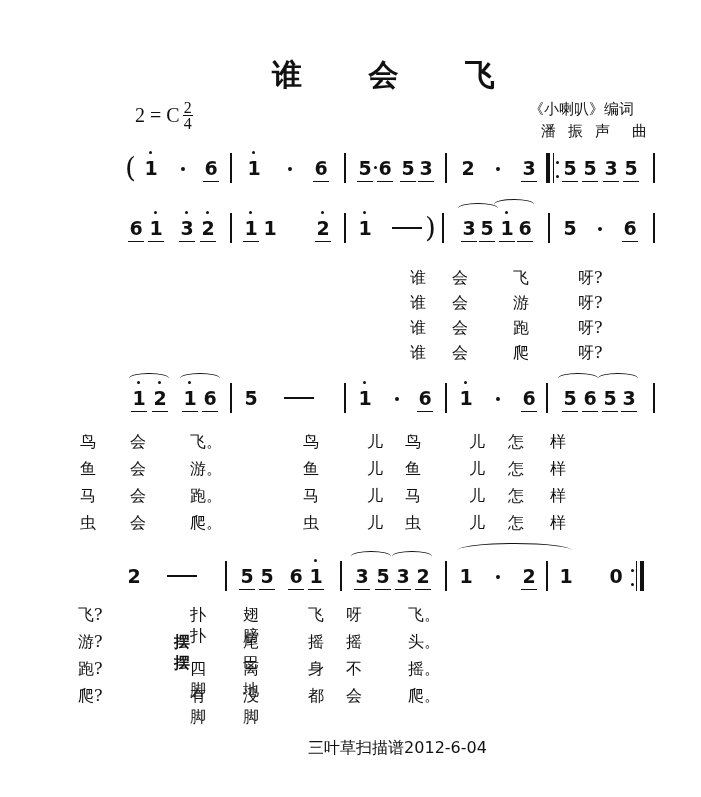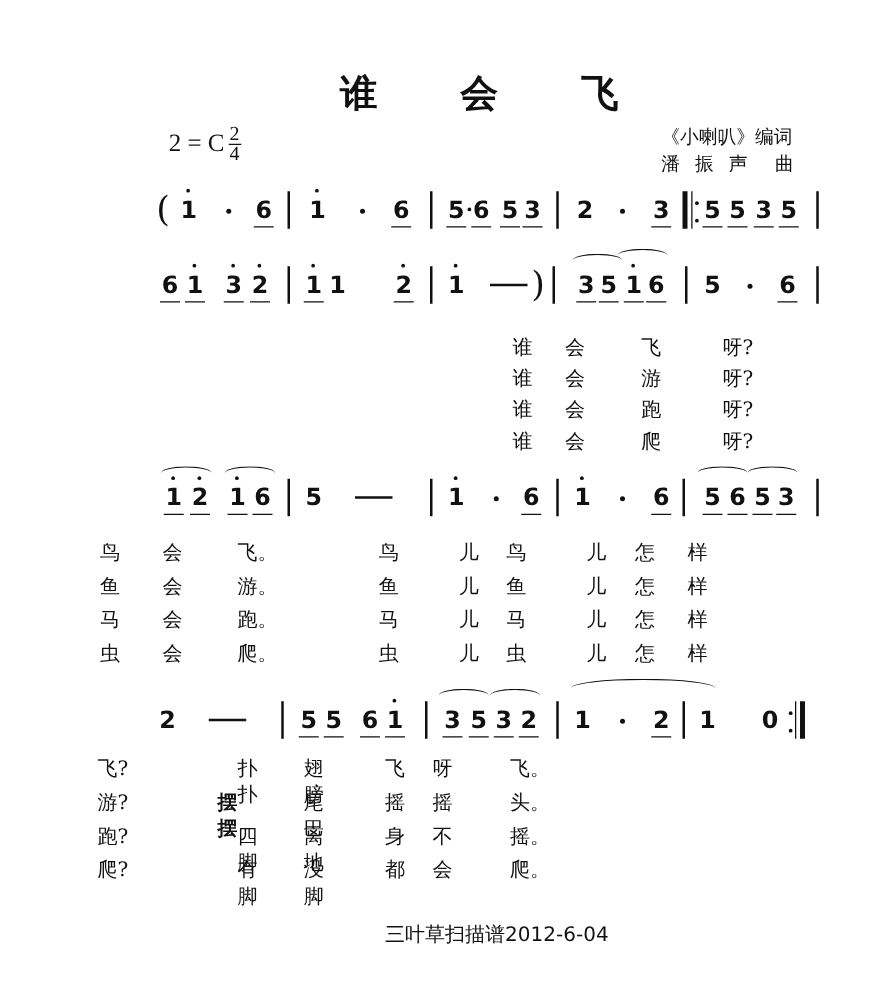--- a/index.html
+++ b/index.html
@@ -5,21 +5,21 @@
   html, body { margin: 0; padding: 0; background: #ffffff; }
   body { width: 701px; height: 797px; position: relative; overflow: hidden;
          font-family: "DejaVu Sans", "Liberation Sans", sans-serif; color: #111; }
   .abs { position: absolute; margin-left: 47px; }
   .title { left: 0; width: 701px; top: 55px; text-align: center; font-family: "DejaVu Serif", serif;
            font-size: 30px; font-weight: bold; letter-spacing: 28px; }
   .key { left: 88px; top: 100px; font-family: "Liberation Serif", "DejaVu Serif", serif; font-size: 20px; display: flex; align-items: center; }
   .frac { display: inline-flex; flex-direction: column; align-items: center; margin-left: 3px; font-size: 16px; line-height: 15px; }
   .frac .num { border-bottom: 1px solid #111; padding: 0 1px; }
   .credits { left: 482px; top: 98px; font-family: "DejaVu Serif", serif; font-size: 15px; line-height: 22px; }
-  .credit-row { display: flex; }
+  .credit-row { display: flex; text-align: right; }
   .credit-row span { display: inline-block; }
   .credit-composer span { width: 27px; }
   .credit-composer span.last { margin-left: 10px; }
 
   
   .staff { left: 75px; width: 560px; height: 50px; }
   .bar { position: absolute; top: 8px; width: 2px; height: 30px; background: #111; }
   .bar.thick { width: 4px; }
   .note { position: absolute; top: 12px; font-size: 19px; font-weight: bold; font-family: "DejaVu Sans", sans-serif; width: 14px; text-align: center; line-height: 22px; }
   .note.ul::after { content: ""; position: absolute; left: -1px; right: -1px; bottom: -3px; height: 1.5px; background: #111; }

